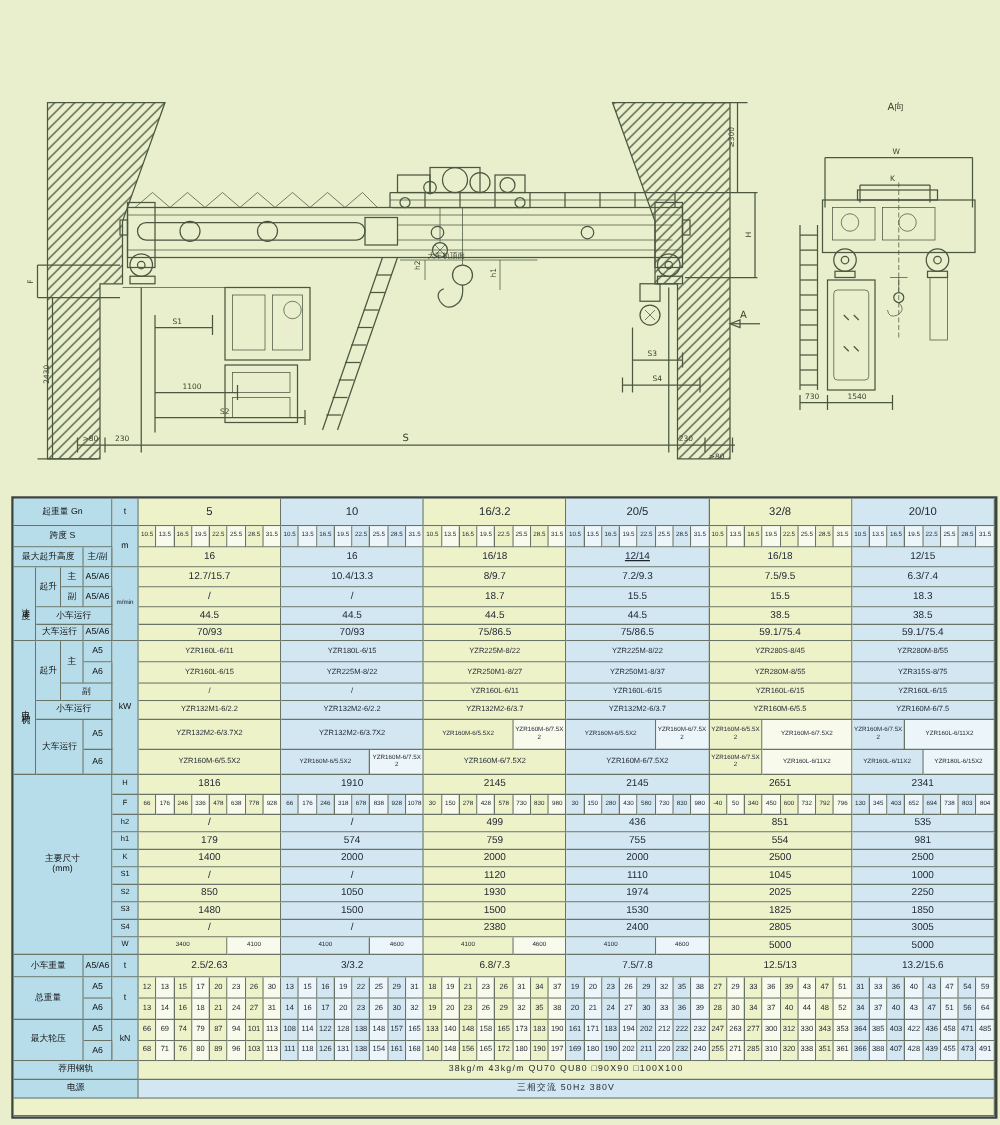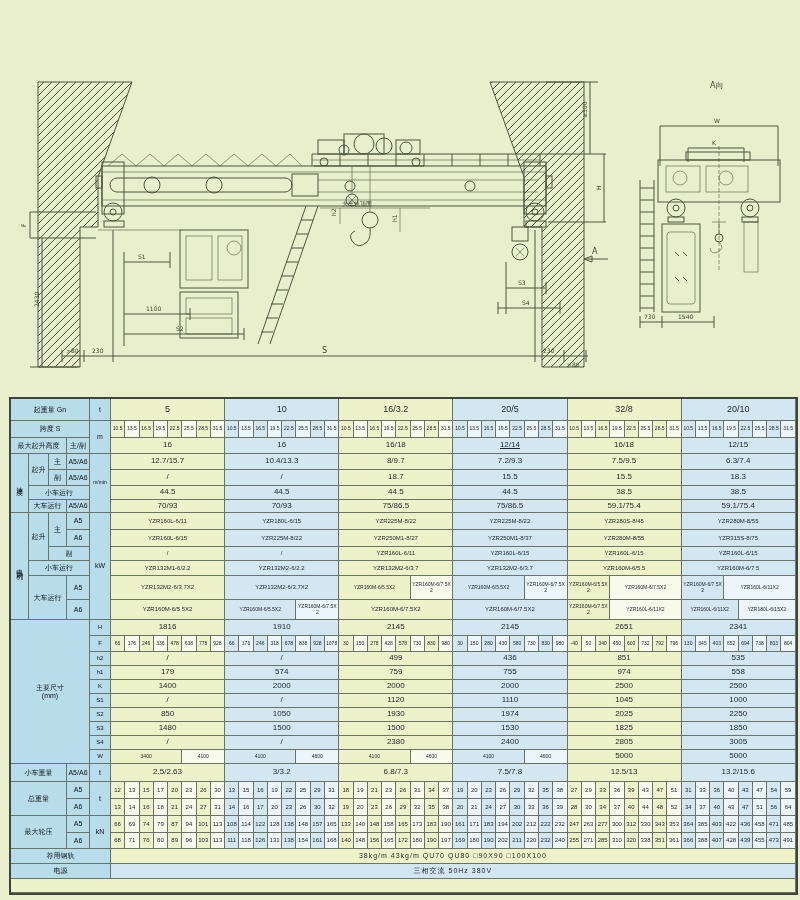--- a/index.html
+++ b/index.html
@@ -505,22 +505,22 @@
       <div class="cell y " style="grid-area: 16 / 6 / span 1 / span 8;">/</div>
       <div class="cell b " style="grid-area: 16 / 14 / span 1 / span 8;">/</div>
       <div class="cell y " style="grid-area: 16 / 22 / span 1 / span 8;">499</div>
       <div class="cell b " style="grid-area: 16 / 30 / span 1 / span 8;">436</div>
       <div class="cell y " style="grid-area: 16 / 38 / span 1 / span 8;">851</div>
       <div class="cell b " style="grid-area: 16 / 46 / span 1 / span 8;">535</div>
       <div class="cell y " style="grid-area: 17 / 6 / span 1 / span 8;">179</div>
       <div class="cell b " style="grid-area: 17 / 14 / span 1 / span 8;">574</div>
       <div class="cell y " style="grid-area: 17 / 22 / span 1 / span 8;">759</div>
       <div class="cell b " style="grid-area: 17 / 30 / span 1 / span 8;">755</div>
-      <div class="cell y " style="grid-area: 17 / 38 / span 1 / span 8;">974</div>
-      <div class="cell b " style="grid-area: 17 / 46 / span 1 / span 8;">558</div>
+      <div class="cell y " style="grid-area: 17 / 38 / span 1 / span 8;">554</div>
+      <div class="cell b " style="grid-area: 17 / 46 / span 1 / span 8;">981</div>
       <div class="cell y " style="grid-area: 18 / 6 / span 1 / span 8;">1400</div>
       <div class="cell b " style="grid-area: 18 / 14 / span 1 / span 8;">2000</div>
       <div class="cell y " style="grid-area: 18 / 22 / span 1 / span 8;">2000</div>
       <div class="cell b " style="grid-area: 18 / 30 / span 1 / span 8;">2000</div>
       <div class="cell y " style="grid-area: 18 / 38 / span 1 / span 8;">2500</div>
       <div class="cell b " style="grid-area: 18 / 46 / span 1 / span 8;">2500</div>
       <div class="cell y " style="grid-area: 19 / 6 / span 1 / span 8;">/</div>
       <div class="cell b " style="grid-area: 19 / 14 / span 1 / span 8;">/</div>
       <div class="cell y " style="grid-area: 19 / 22 / span 1 / span 8;">1120</div>
       <div class="cell b " style="grid-area: 19 / 30 / span 1 / span 8;">1110</div>

